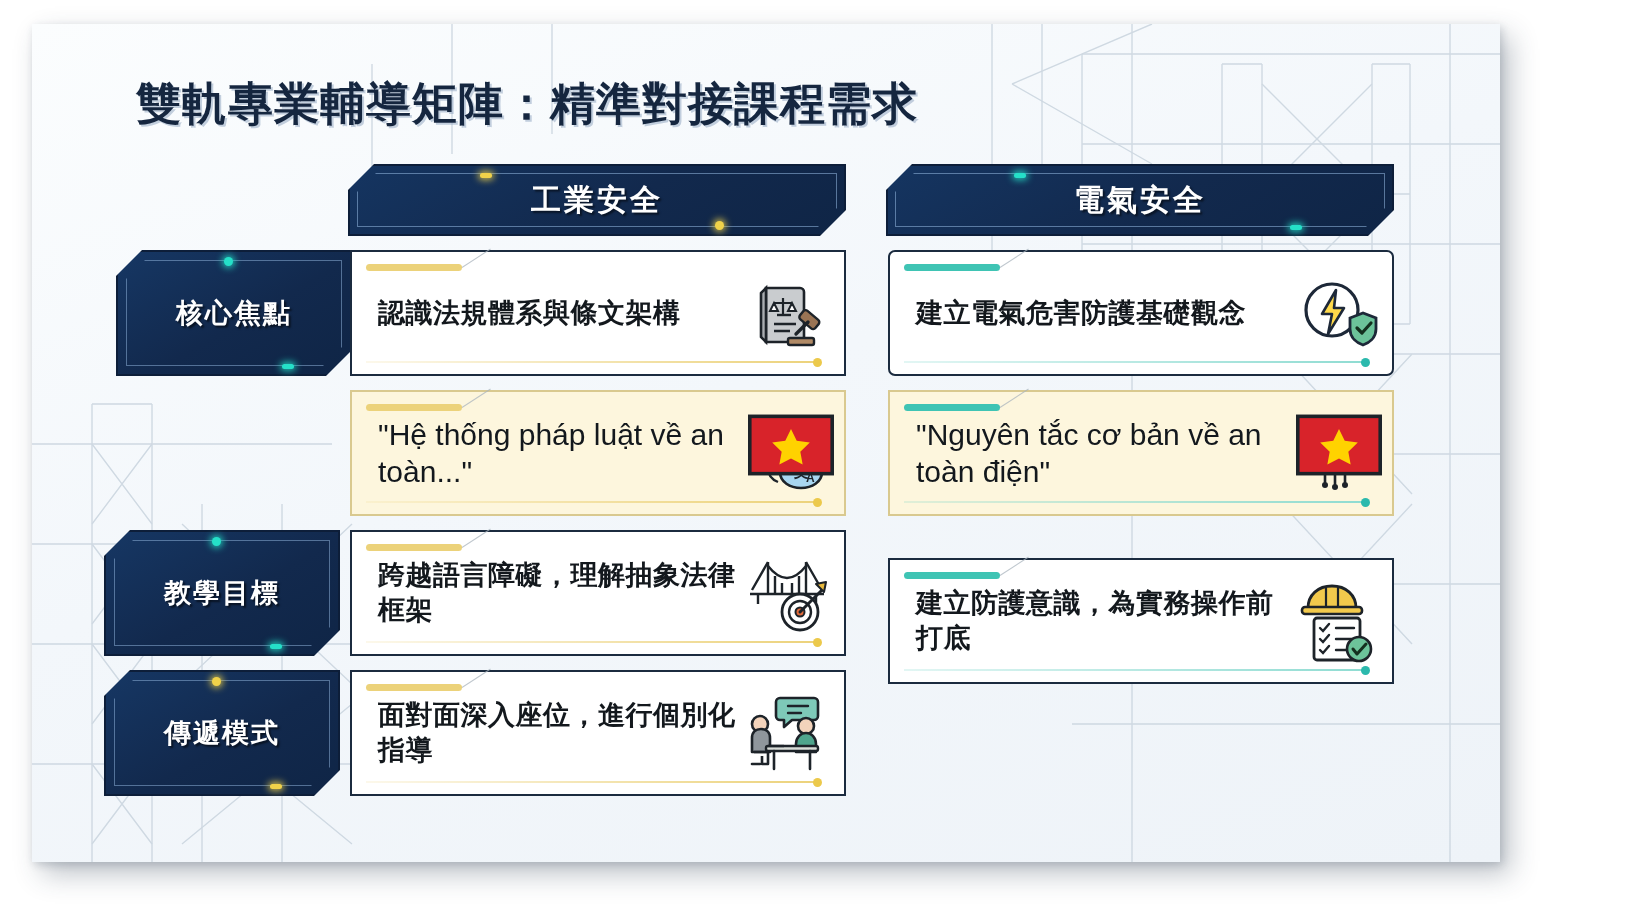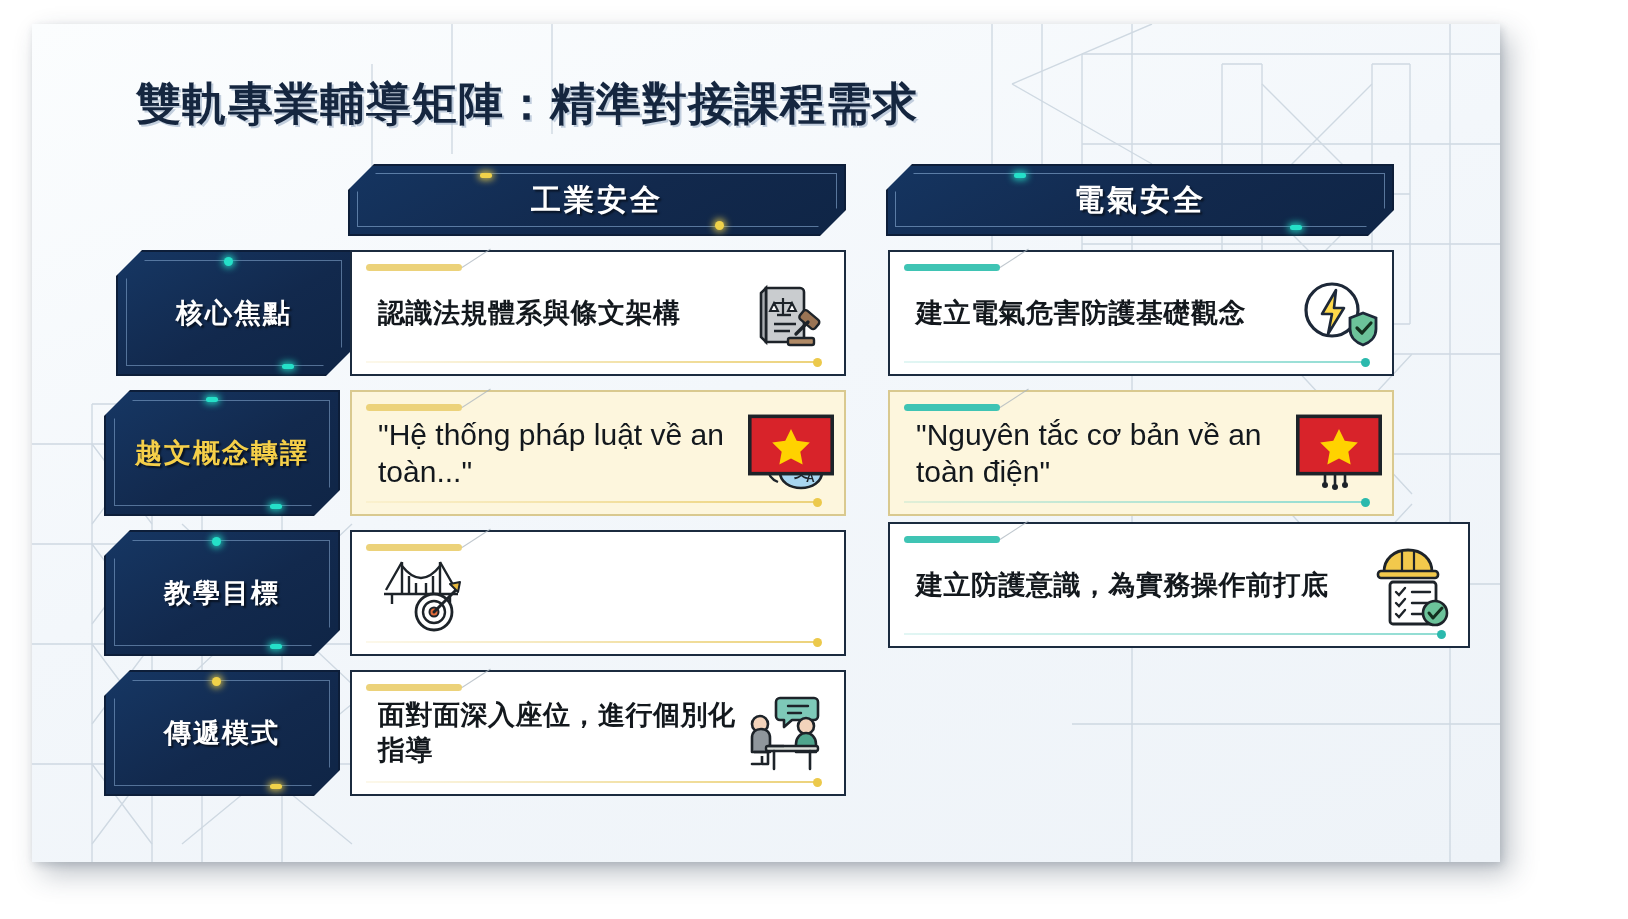--- a/index.html
+++ b/index.html
@@ -188,42 +188,36 @@
           <path d="M30 33 l-4 8 h8 z M48 33 l-4 8 h8 z" fill="#fff" stroke="#1d2329" stroke-width="2"></path>
           <path d="M33 45 h14" stroke="#1d2329" stroke-width="2.4"></path>
           <path d="M30 54 h22 M30 61 h16" stroke="#1d2329" stroke-width="2.4"></path>
           <rect x="55" y="44" width="20" height="11" rx="3" transform="rotate(40 65 50)" fill="#9a7454" stroke="#1d2329" stroke-width="2.4"></rect>
           <path d="M52 64 l12 -12" stroke="#1d2329" stroke-width="3.4" stroke-linecap="round"></path>
           <rect x="44" y="68" width="26" height="7" rx="2" fill="#b08a66" stroke="#1d2329" stroke-width="2.4"></rect>
         </svg>
       </span>
     </div>
 
-    <div class="cell" style="left:856px; top:226px; width:506px;">
+    <div class="cell" style="left:856px; top:226px; width:506px;border-radius:7px;">
       <span class="accent teal"></span>
       <span class="underline teal">
           <span class="end"></span>
         </span>
       <span class="ctext">建立電氣危害防護基礎觀念</span>
       <span class="icon">
         <svg viewBox="0 0 86 86">
           <circle cx="40" cy="40" r="26" fill="#fff" stroke="#1d2838" stroke-width="3.2"></circle>
           <path d="M44 20 l-14 24 h10 l-4 20 16 -26 h-10 z" fill="#ffd94a" stroke="#1d2838" stroke-width="2.6" stroke-linejoin="round"></path>
           <path d="M58 48 l13 -5 13 5 v11 c0 9 -7 14 -13 16 -6 -2 -13 -7 -13 -16 z" fill="#6cc39a" stroke="#1d2838" stroke-width="2.8"></path>
           <path d="M65 58 l5 5 9 -10" fill="none" stroke="#14301f" stroke-width="3.2" stroke-linecap="round" stroke-linejoin="round"></path>
         </svg>
       </span>
     </div>
 
-    <div class="rowlabel" style="left:72px; top:366px;">
-      <div class="inner"></div>
-      <span class="dot teal" style="left:100px; top:5px;"></span>
-      <span class="dot teal" style="right:56px; bottom:5px;"></span>
-      <span class="lbl gold">越文概念轉譯</span>
-    </div>
 
     <div class="cell vn highlight" style="left:318px; top:366px; width:496px;">
       <span class="accent gold"></span>
       <span class="underline gold">
           <span class="end"></span>
         </span>
       <span class="ctext">"Hệ thống pháp luật về an toàn..."</span>
       <span class="icon">
         <svg viewBox="0 0 86 86">
           <path d="M8 34 c0 -10 10 -16 21 -16 s21 6 21 16 -10 16 -21 16 c-3 0 -6 -.3 -8 -1 l-10 6 2 -9 c-3 -3 -5 -7 -5 -12 z" fill="#fbd45f" stroke="#1d2329" stroke-width="2.6" stroke-linejoin="round"></path>
@@ -288,40 +282,41 @@
       <span class="dot teal round" style="left:106px; top:5px;"></span>
       <span class="dot teal" style="right:56px; bottom:5px;"></span>
       <span class="lbl white">教學目標</span>
     </div>
 
     <div class="cell" style="left:318px; top:506px; width:496px;">
       <span class="accent gold"></span>
       <span class="underline gold">
           <span class="end"></span>
         </span>
+      <span class="ctext">跨越語言障礙，理解抽象法律框架</span>
       <span class="icon">
         <svg viewBox="0 0 86 86">
           <g stroke="#1d2329" stroke-width="2.4" fill="none">
             <path d="M6 44 H80"></path>
             <path d="M24 12 V44 M62 12 V44"></path>
             <path d="M24 16 Q43 40 62 16"></path>
             <path d="M24 12 L8 40 M62 12 L78 40"></path>
             <path d="M31 26 V44 M38 33 V44 M48 33 V44 M55 26 V44"></path>
             <path d="M14 44 V54 M72 44 V54"></path>
           </g>
           <circle cx="56" cy="62" r="18" fill="#fff" stroke="#1d2329" stroke-width="2.8"></circle>
           <circle cx="56" cy="62" r="11" fill="#fff" stroke="#1d2329" stroke-width="2.4"></circle>
           <circle cx="56" cy="62" r="4.5" fill="#e06a3a" stroke="#1d2329" stroke-width="2"></circle>
           <path d="M56 62 L78 40" stroke="#1d2329" stroke-width="3" stroke-linecap="round"></path>
           <path d="M72 34 l10 -2 -2 10 z" fill="#e8b93d" stroke="#1d2329" stroke-width="2" stroke-linejoin="round"></path>
         </svg>
       </span>
     </div>
 
-    <div class="cell" style="left:856px; top:498px; width:582px;">
+    <div class="cell" style="left:856px; top:534px; width:506px;">
       <span class="accent teal"></span>
       <span class="underline teal">
           <span class="end"></span>
         </span>
       <span class="ctext">建立防護意識，為實務操作前打底</span>
       <span class="icon">
         <svg viewBox="0 0 86 86">
           <path d="M16 30 c0 -13 10 -22 24 -22 s24 9 24 22 z" fill="#f2c94c" stroke="#1d2329" stroke-width="2.8" stroke-linejoin="round"></path>
           <path d="M34 9 v21 M46 9 v21" stroke="#1d2329" stroke-width="2.2"></path>
           <rect x="10" y="29" width="60" height="7" rx="3" fill="#f2c94c" stroke="#1d2329" stroke-width="2.6"></rect>

